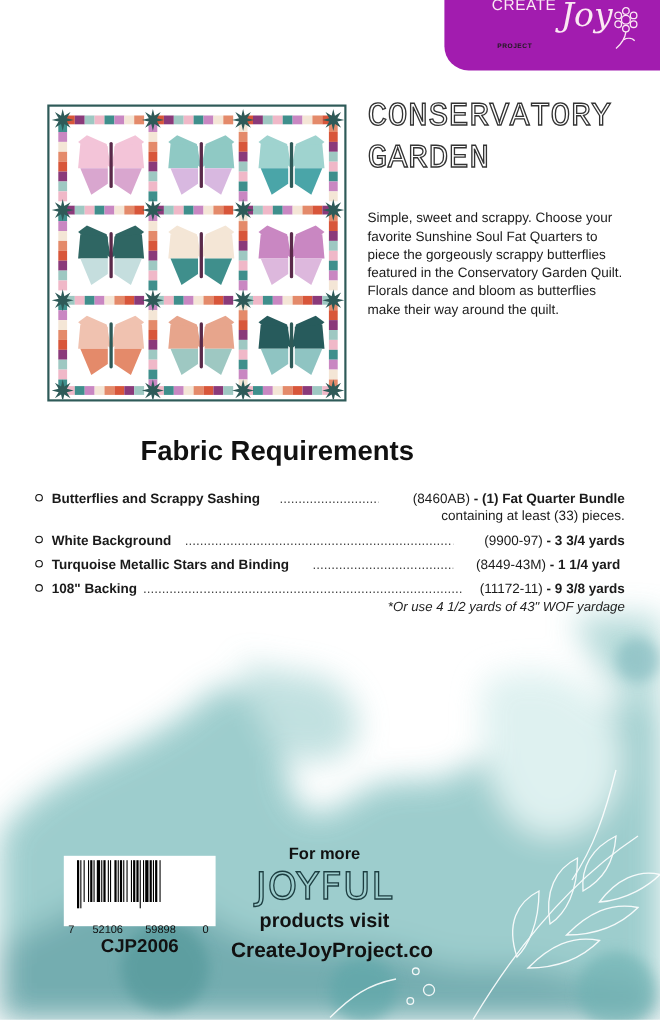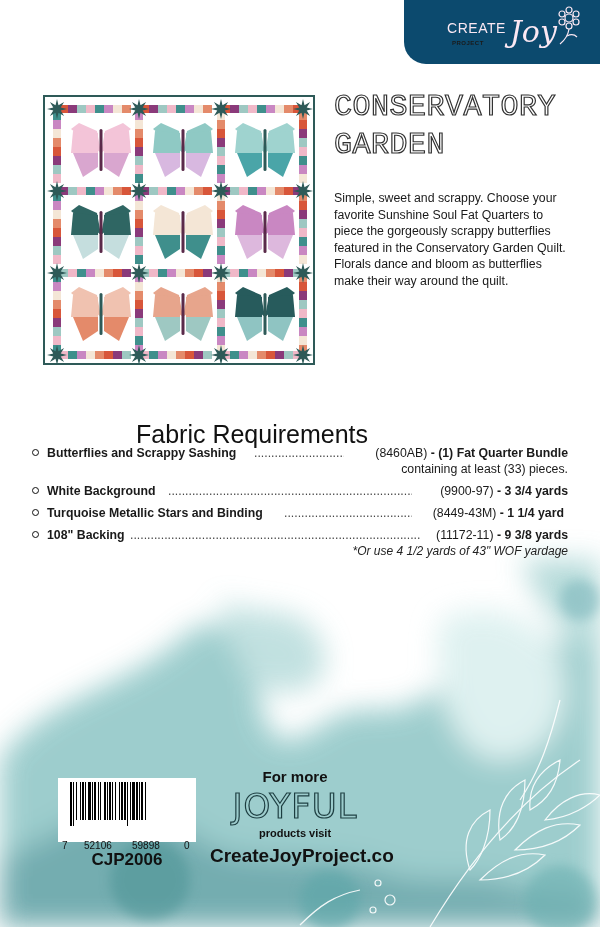--- a/index.html
+++ b/index.html
@@ -8,23 +8,23 @@
       background: #ffffff;
       font-family: "Liberation Sans", sans-serif;
       color: #1a1a1a;
     }
     .watercolor {
       position: absolute; left: 0; top: 0; width: 600px; height: 927px;
       pointer-events: none;
     }
     .logo-tab {
       position: absolute; left: 404px; top: 0; width: 196px; height: 64px;
-      background: #0c4a6e;
+      background: #a21caf;
       border-bottom-left-radius: 22px;
-      display: flex; align-items: center; justify-content: center;
+      display: flex; align-items: flex-start; justify-content: center;
       color: #fbe8f3;
     }
     .logo-create { font-size: 14px; letter-spacing: 0.5px; margin-right: 4px; position: relative; top: -4px; }
     .logo-project { position: absolute; left: 452px; top: 40px; font-size: 6px; font-weight: bold; letter-spacing: 0.5px; }
     .logo-joy { font-family: "DejaVu Serif", serif; font-style: italic; font-size: 30px; line-height: 1; }
     .logo-flower { position: absolute; right: 18px; top: 6px; }
 
     .quilt {
       position: absolute; left: 43px; top: 95px; width: 272px; height: 270px;
       border: 2px solid #2e5a58; background: #fff; box-sizing: border-box;
@@ -35,21 +35,21 @@
       color: #fff; letter-spacing: 0.5px;
       -webkit-text-stroke: 1.2px #333;
       font-weight: normal;
     }
     .description {
       position: absolute; left: 334px; top: 190px; width: 240px;
       font-size: 12.3px; line-height: 16.6px; color: #1a1a1a;
     }
     .req-heading {
       position: absolute; left: 0; top: 396px; width: 504px; text-align: center;
-      font-size: 25px; font-weight: normal; color: #111; margin-top: 24px;
+      font-size: 25px; font-weight: bold; color: #111;
     }
     .req-list { position: absolute; left: 32px; top: 445px; width: 536px; }
     .req-row { position: relative; font-size: 12.3px; height: 22px; line-height: 16px; white-space: nowrap; }
     .req-row.tall { height: 38px; }
     .bullet { display: inline-block; width: 5px; height: 5px; border: 1.6px solid #111; border-radius: 50%; margin-right: 8px; position: relative; top: -1px; }
     .req-name { font-weight: bold; }
     .dots { position: absolute; overflow: hidden; color: #444; }
     .req-value { position: absolute; right: 0; top: 0; background: transparent; }
     .req-value b { font-weight: bold; }
     .req-cont { position: absolute; right: 0; top: 16px; font-weight: normal; }
@@ -57,21 +57,21 @@
 
     .barcode-box {
       position: absolute; left: 58px; top: 778px; width: 138px; height: 64px; background: #fff;
     }
     .barcode-num { position: absolute; bottom: 2px; left: 0; width: 138px; font-size: 10px; color: #111; }
     .sku { position: absolute; left: 58px; top: 850px; width: 138px; text-align: center; font-size: 17px; font-weight: bold; color: #111; }
 
     .cta { position: absolute; left: 210px; top: 768px; width: 170px; text-align: center; color: #111; }
     .cta-line1 { font-size: 15px; font-weight: bold; }
     .cta-joyful { font-family: "DejaVu Sans", sans-serif; font-size: 34px; line-height: 38px; color: transparent; -webkit-text-stroke: 1.2px #1c3d40; letter-spacing: 1px; margin-top: 2px; }
-    .cta-line3 { font-size: 11px; font-weight: bold; margin-top: 2px; }
+    .cta-line3 { font-size: 18px; font-weight: bold; margin-top: 2px; }
     .cta-url { font-size: 19px; font-weight: bold; margin-top: 6px; }
   </style>
 </head>
 <body>
 
 <svg class="watercolor" viewBox="0 0 600 927" xmlns="http://www.w3.org/2000/svg">
   <defs>
     <filter id="blur1">
         <feGaussianBlur stdDeviation="14"></feGaussianBlur>
       </filter>

